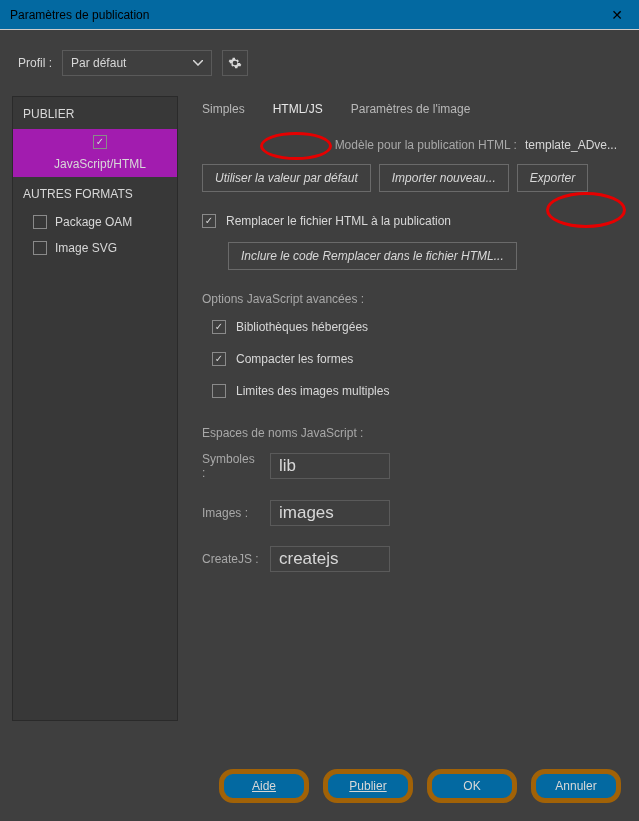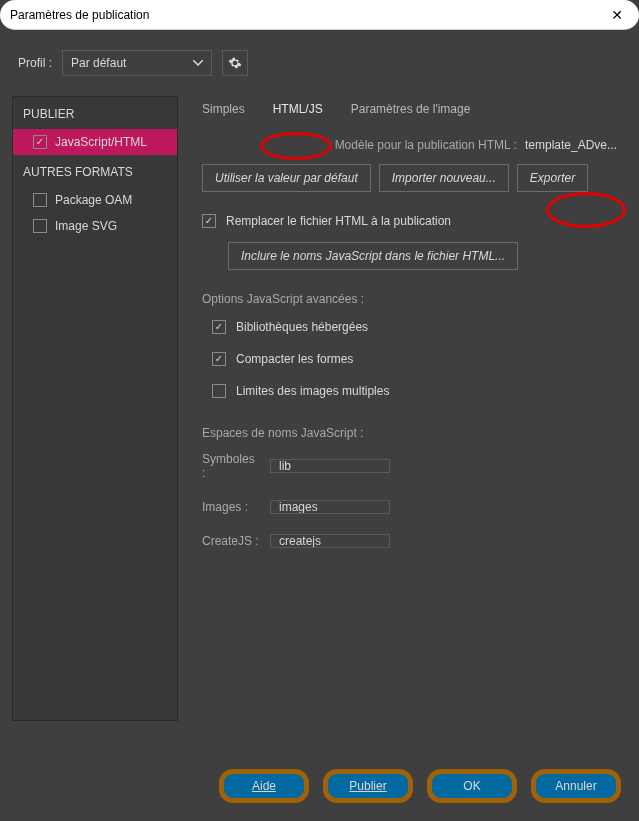--- a/index.html
+++ b/index.html
@@ -7,28 +7,27 @@
   width: 639px;
   height: 821px;
   background: #3f3f3f;
   font-family: "Segoe UI", Tahoma, sans-serif;
   font-size: 12px;
   color: #d8d8d8;
   overflow: hidden;
 }
 .titlebar {
   height: 30px;
-  background: #ffffff;
+  background: #0369a1;
   color: #000;
   display: flex;
   align-items: center;
   justify-content: space-between;
   padding: 0 10px;
   border-bottom: 1px solid #ccc;
-  border-radius: 15px;
 }
 .titlebar .close { font-size: 14px; cursor: pointer; padding: 0 6px; }
 .content {
   position: absolute;
   top: 30px; left: 0; right: 0; bottom: 0;
   background: #3f3f3f;
 }
 .profile-row {
   display: flex;
   align-items: center;
@@ -72,21 +71,22 @@
   font-size: 12px;
 }
 .sidebar-item {
   display: flex;
   align-items: center;
   gap: 8px;
   padding: 6px 10px 6px 20px;
   cursor: pointer;
 }
 .sidebar-item.selected {
-  background: #be185d;
+  background: #a21caf;
+  flex-direction: column;
 }
 .chk {
   width: 14px; height: 14px;
   border: 1px solid #8a8a8a;
   display: inline-flex;
   align-items: center;
   justify-content: center;
   font-size: 10px;
   line-height: 1;
   color: #d8d8d8;
@@ -162,27 +162,27 @@
   padding: 6px 10px;
   margin-bottom: 8px;
 }
 .field-label {
   width: 58px;
   color: #a8a8a8;
   text-align: left;
 }
 .text-input {
   width: 120px;
-  height: 14px;
+  height: 26px;
   background: #3f3f3f;
   border: 1px solid #5a5a5a;
   color: #d8d8d8;
   padding: 0 8px;
   font-family: inherit;
-  font-size: 12px;
+  font-size: 17px;
 }
 .footer {
   position: absolute;
   bottom: 18px;
   right: 18px;
   display: flex;
   gap: 14px;
 }
 .pill-btn {
   background: #0369a1;
@@ -268,21 +268,21 @@
         <button class="btn">Importer nouveau...</button>
         <button class="btn">Exporter</button>
       </div>
 
       <div class="checkbox-row">
         <span class="chk checked"></span>
         <span>Remplacer le fichier HTML à la publication</span>
       </div>
 
       <div class="indent-btn-row">
-        <button class="btn">Inclure le noms JavaScript dans le fichier HTML...</button>
+        <button class="btn">Inclure le code Remplacer dans le fichier HTML...</button>
       </div>
 
       <div class="section-label">Options JavaScript avancées :</div>
 
       <div class="checklist">
         <div class="checkbox-row">
           <span class="chk checked"></span>
           <span>Bibliothèques hébergées</span>
         </div>
         <div class="checkbox-row">

